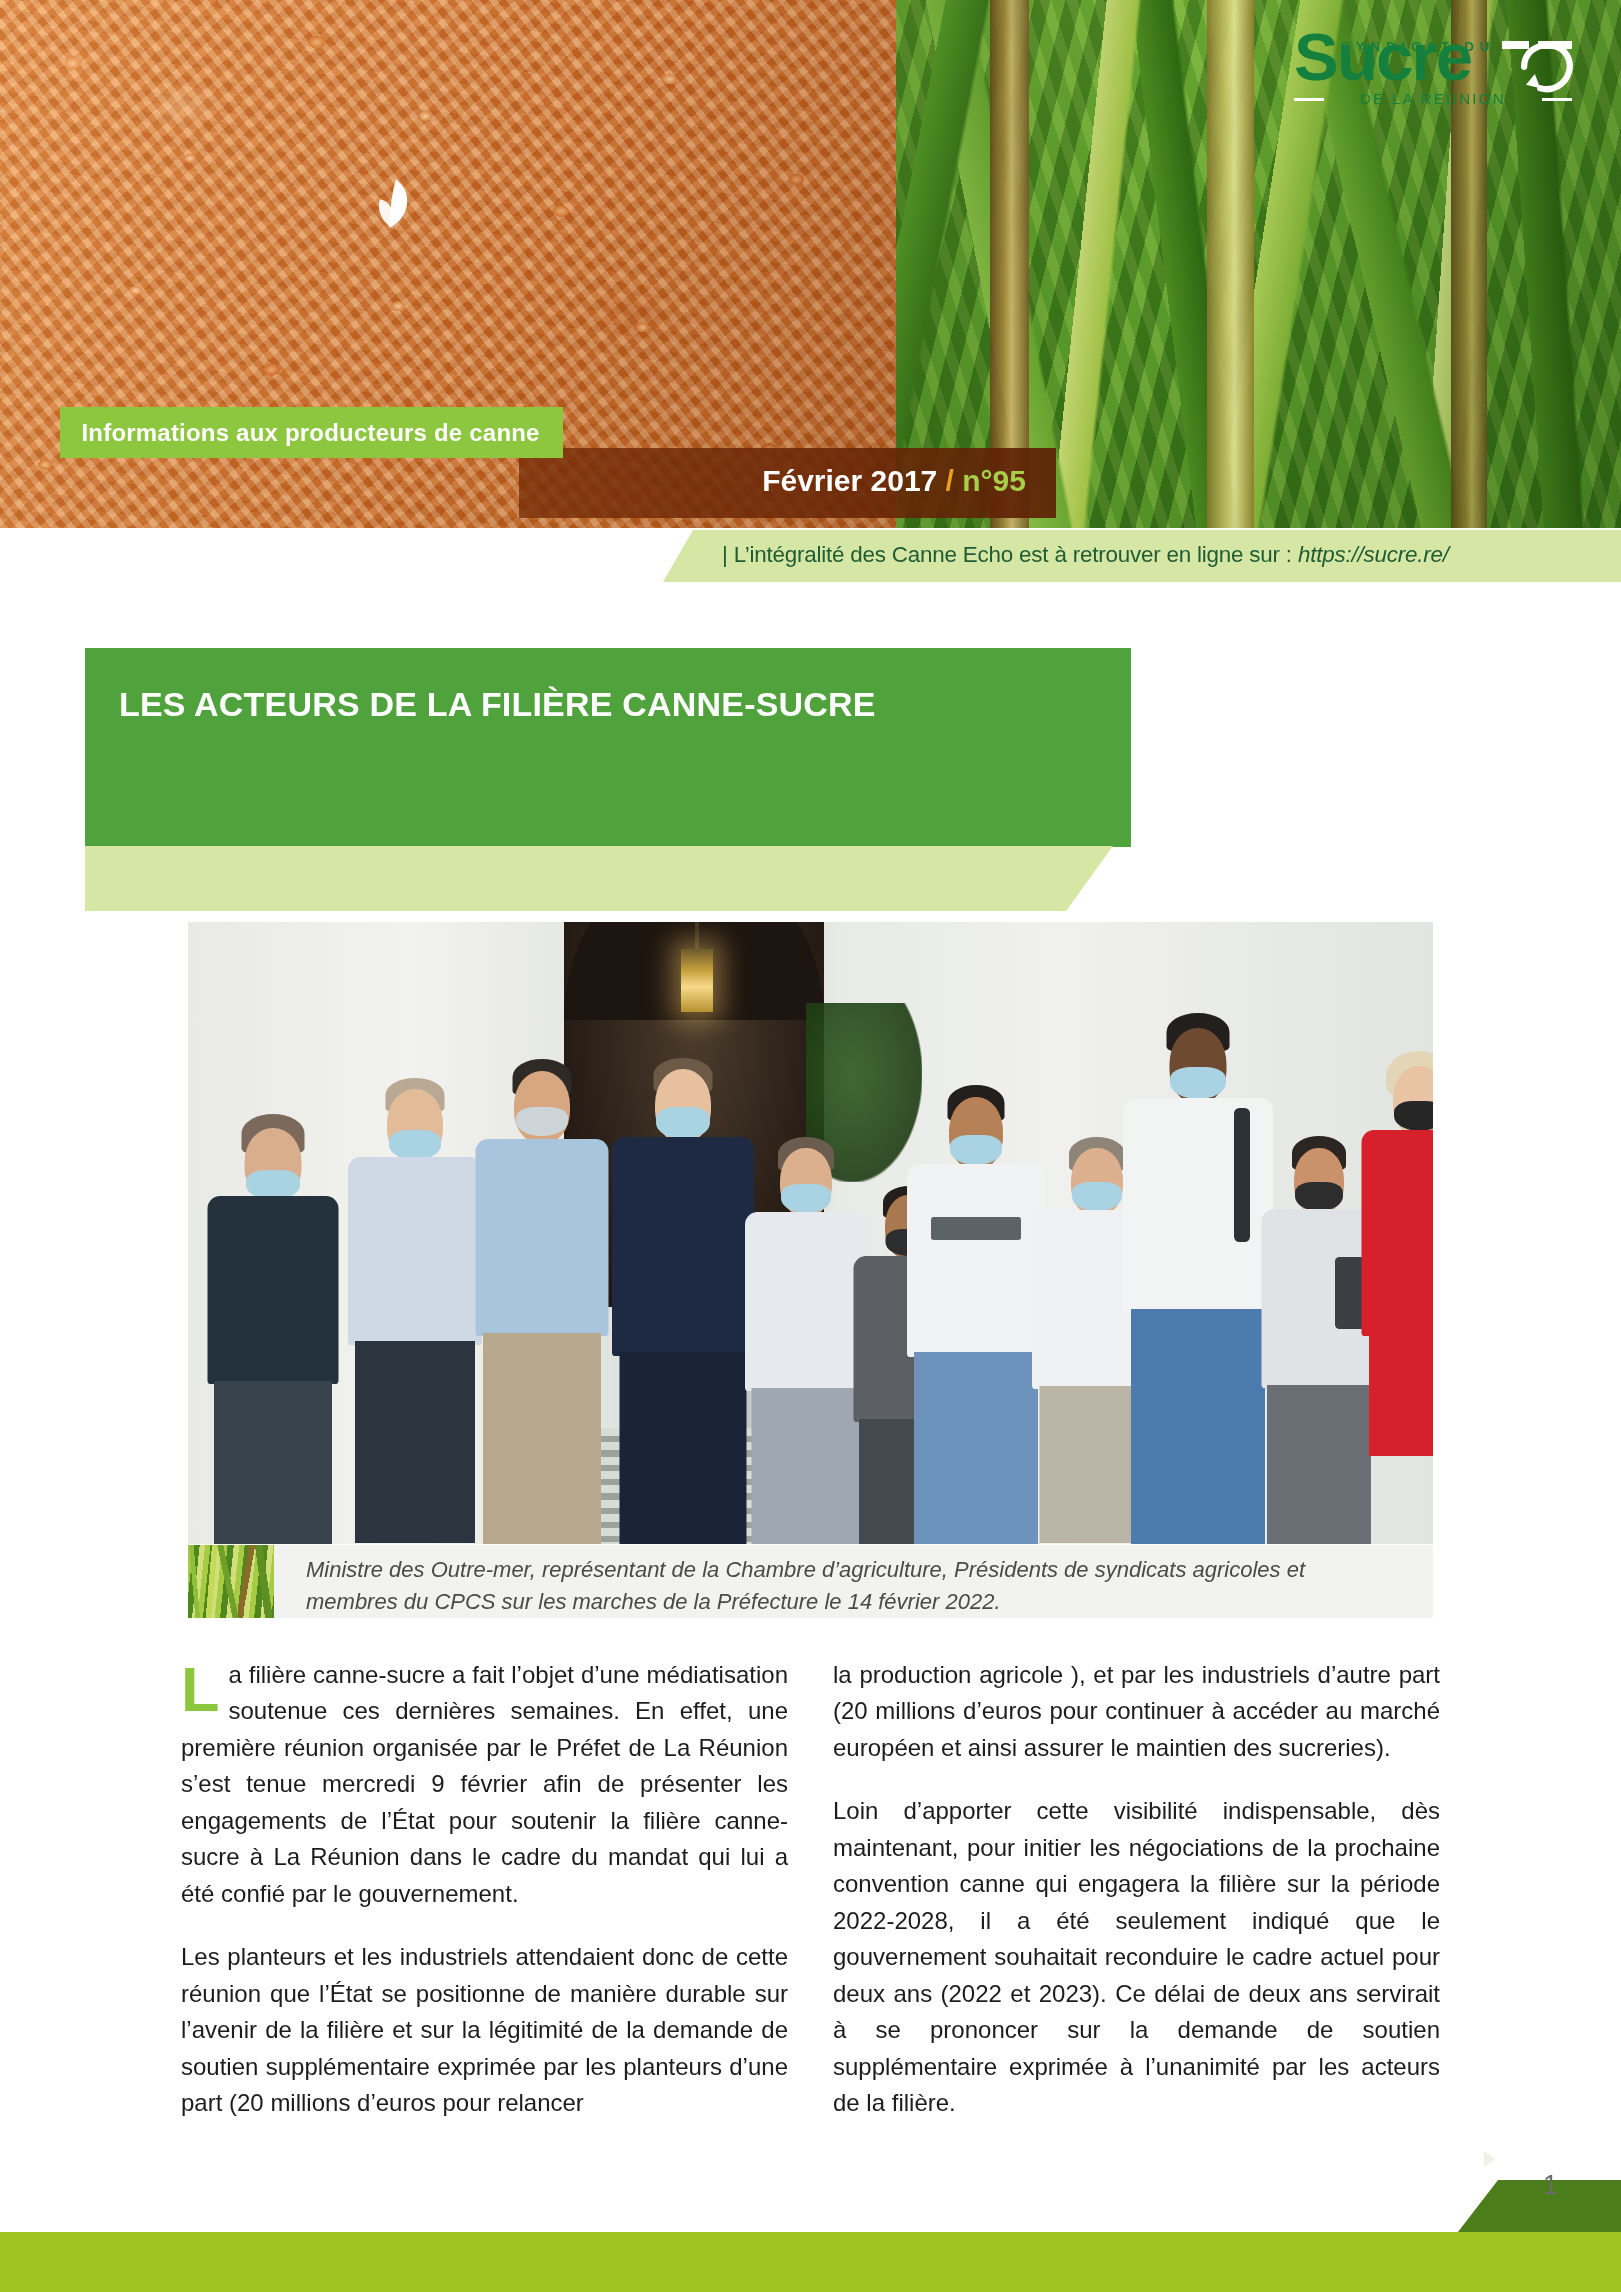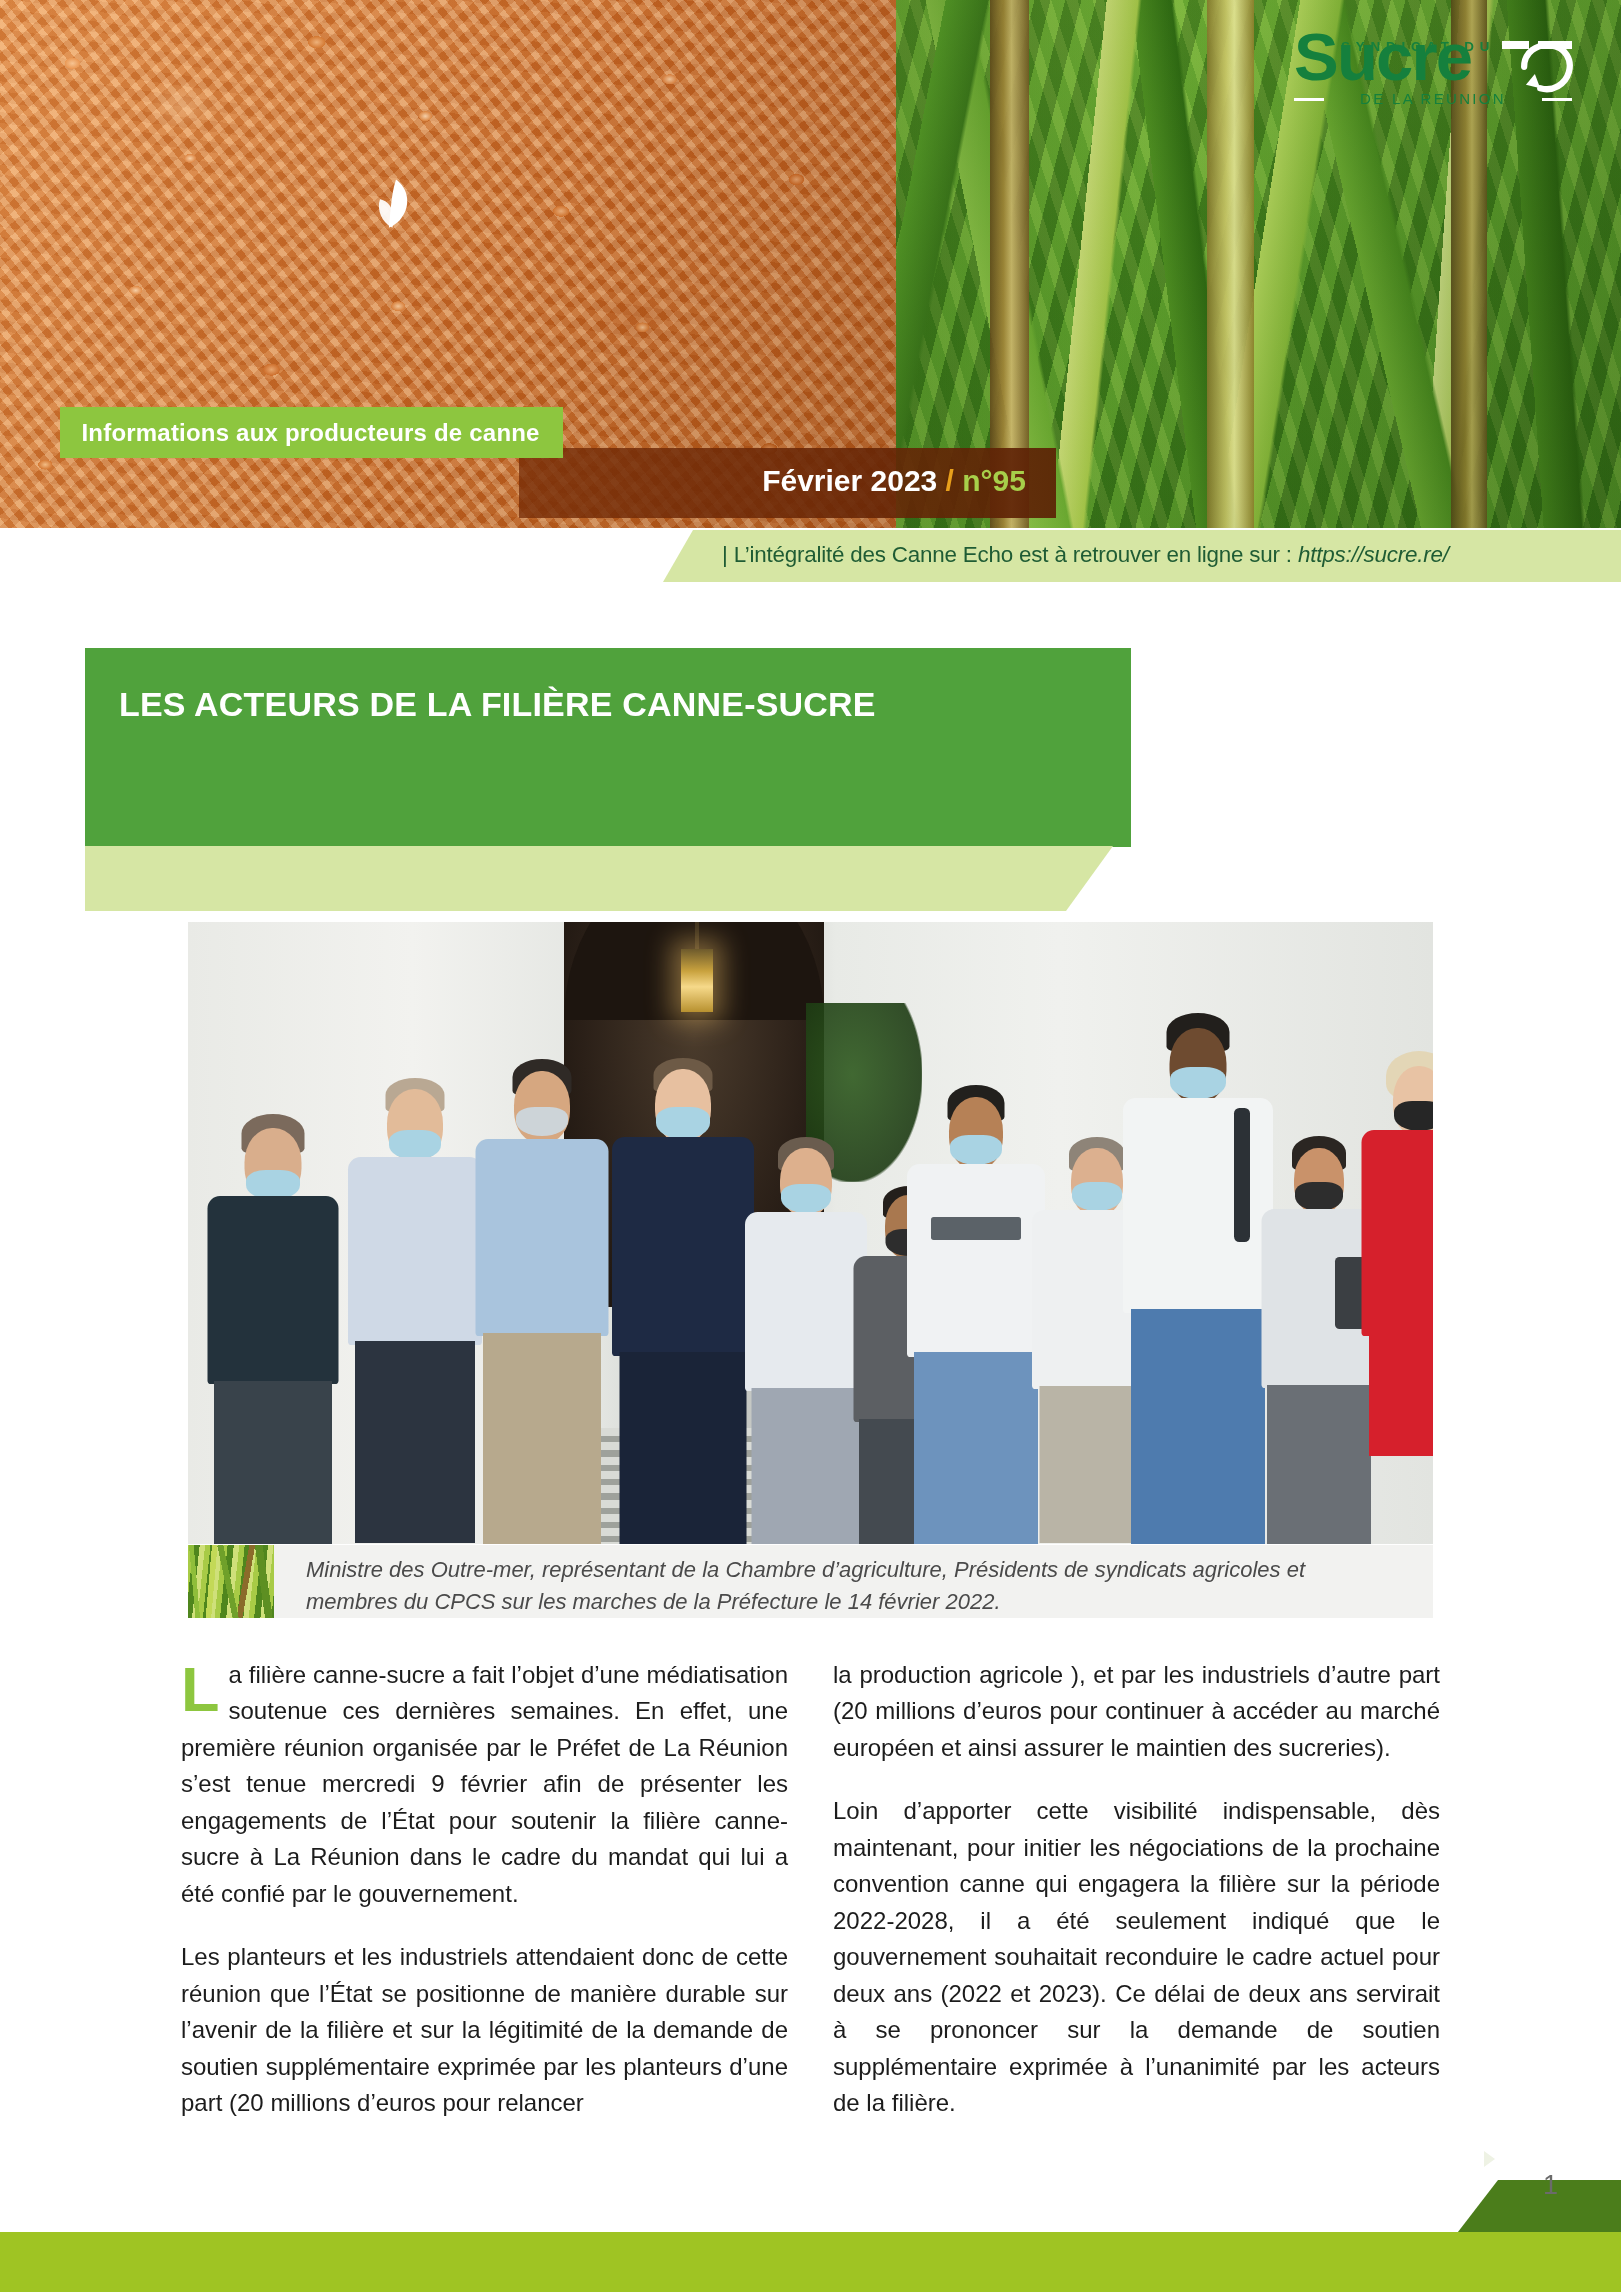--- a/index.html
+++ b/index.html
@@ -422,21 +422,21 @@
 
 
     <svg class="leaf-mark" viewBox="0 0 60 64">
       <path d="M30 4 C44 14 48 34 34 50 C30 54 26 56 22 58 C24 44 24 22 30 4 Z" fill="#ffffff"></path>
       <path d="M12 26 C24 28 30 42 26 58 C14 52 8 38 12 26 Z" fill="#ffffff" opacity="0.92"></path>
     </svg>
 
     <div class="tagline">Informations aux producteurs de canne</div>
 
     <div class="issue-date">
-      <span class="m">Février 2023</span>
+      <span class="m">Février 2017</span>
       <span class="sep">/</span>
       <span class="n">n°95</span>
     </div>
 
     <div class="logo">
       <div class="logo-top">SYNDICAT DU</div>
       <div class="logo-dashes">
         <span class="logo-dash" style="left:0; width:27px;"></span>
         <span class="logo-dash" style="left:36px; width:34px;"></span>
       </div>

